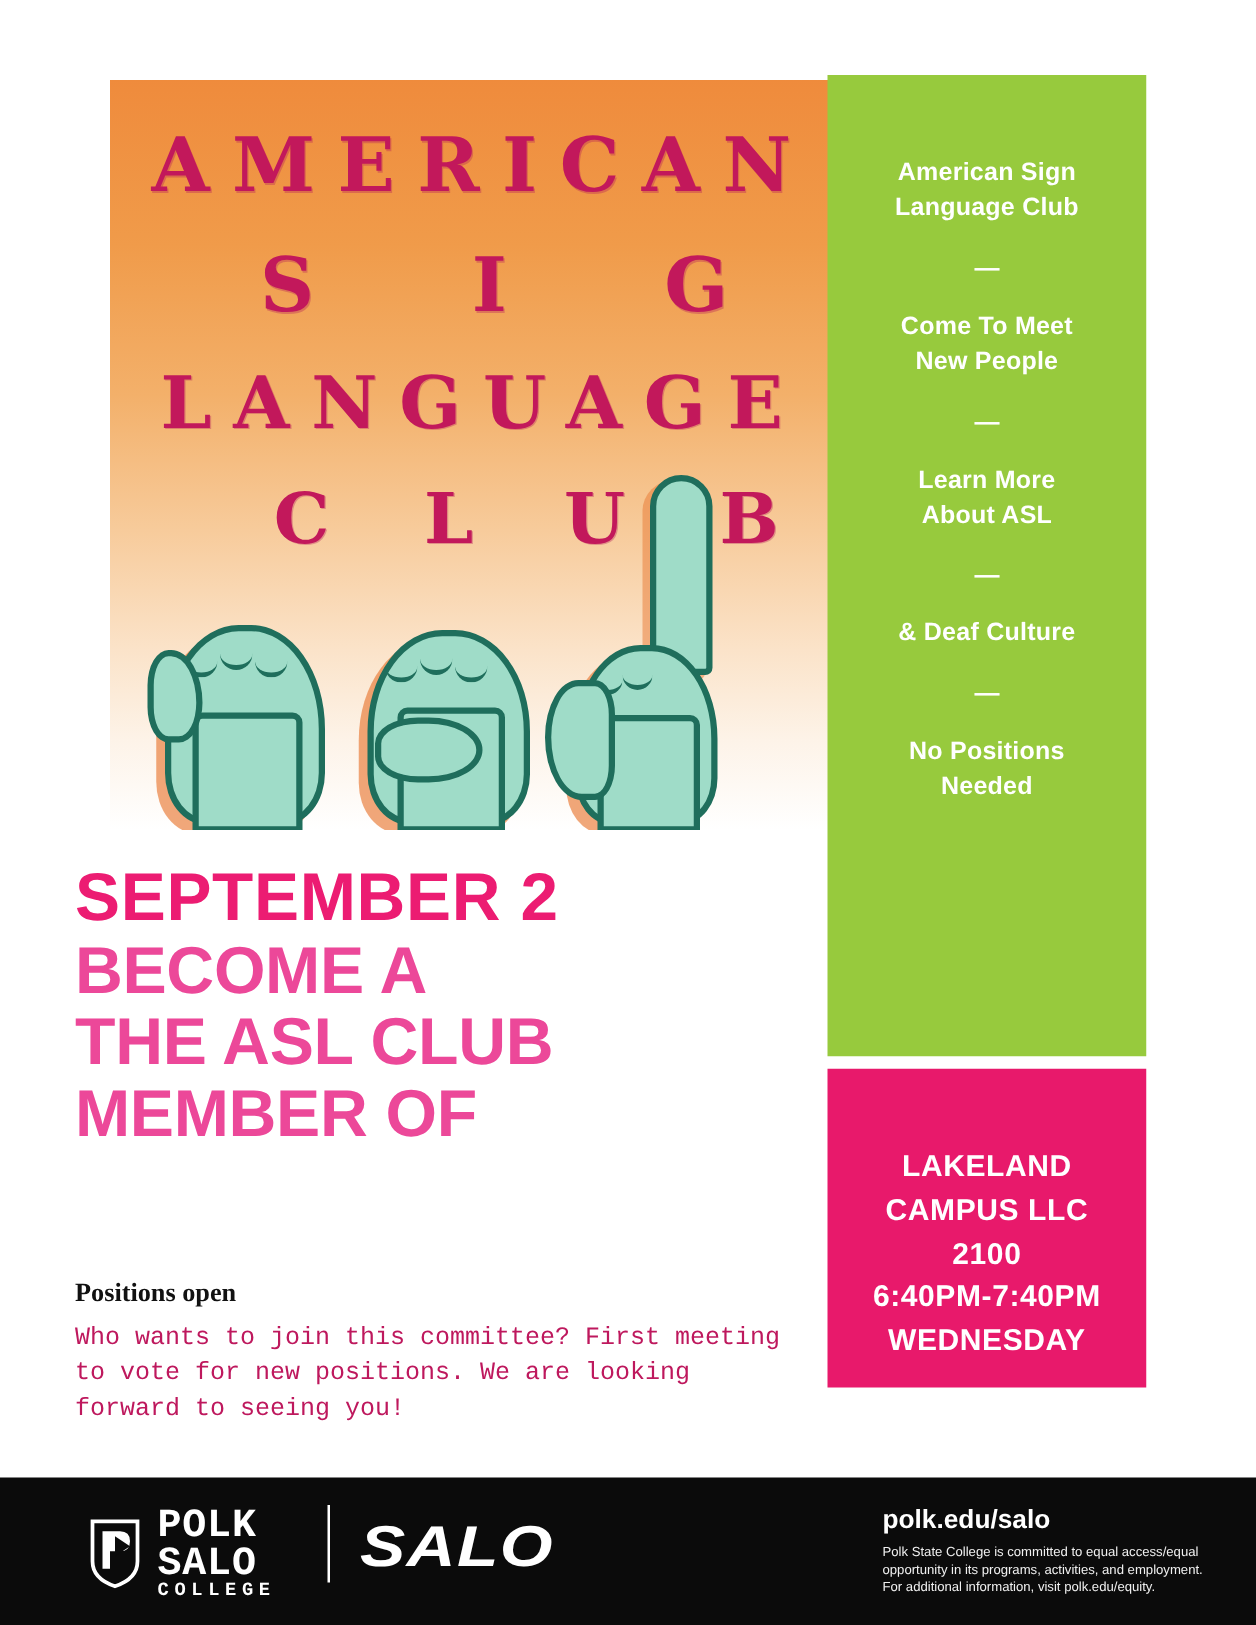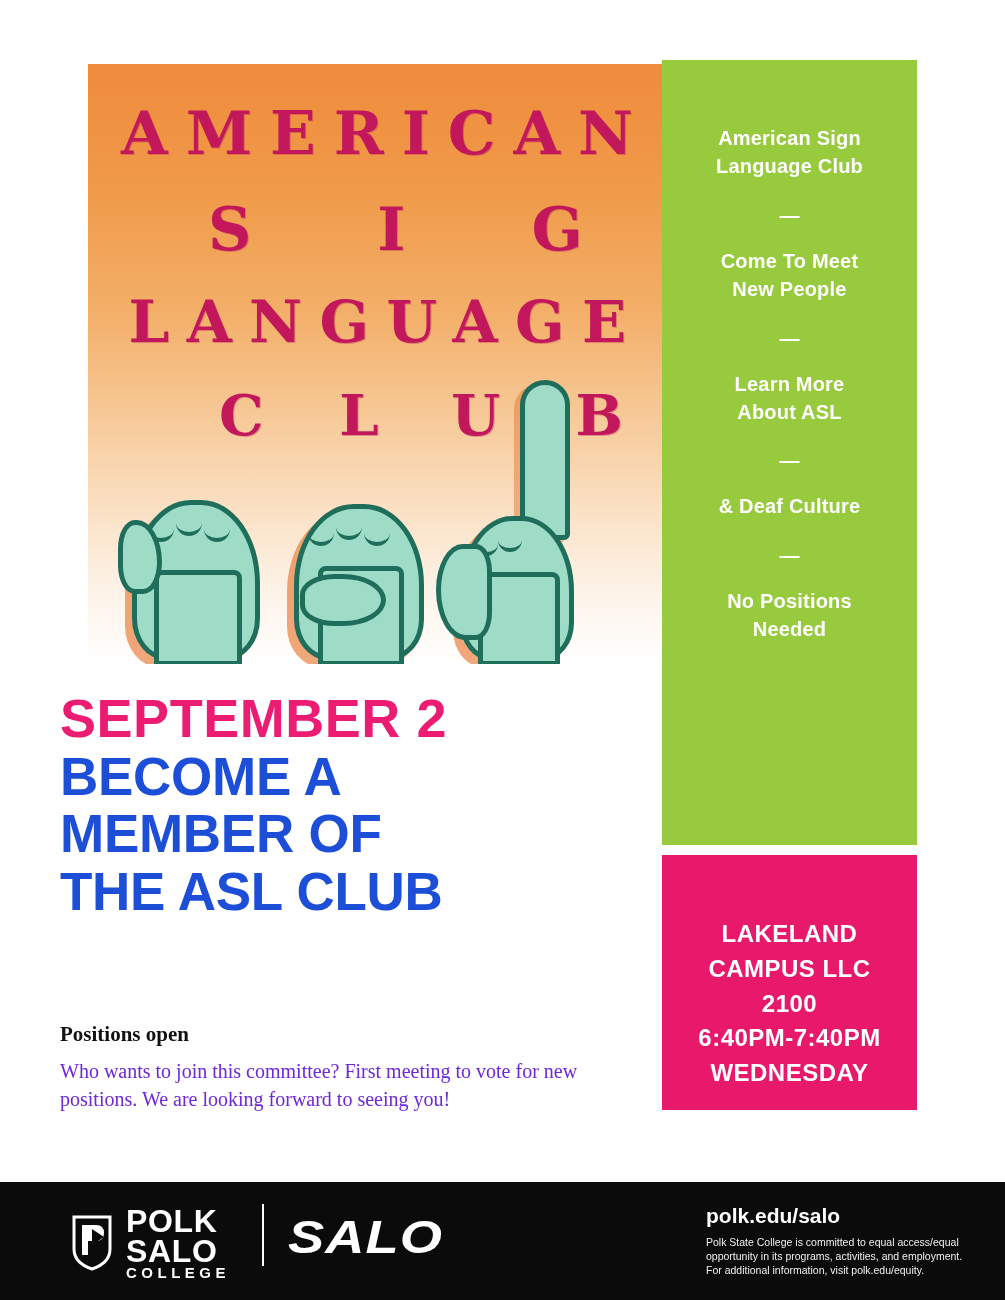--- a/index.html
+++ b/index.html
@@ -112,44 +112,44 @@
     font-size: 54px;
     font-weight: 700;
     color: #ec1c72;
     letter-spacing: 0.01em;
     line-height: 1.04;
     margin: 0 0 2px 0;
   }
   .hl-main {
     font-size: 53px;
     font-weight: 700;
-    color: #1d4ed8;
+    color: #ec4899;
     line-height: 1.08;
     margin: 0;
     letter-spacing: -0.005em;
   }
   .sub-head {
     position: absolute;
     left: 60px;
     top: 1022px;
     width: 580px;
     font-family: "Liberation Serif", serif;
     font-size: 21px;
     font-weight: 700;
     color: #111111;
   }
   .sub-body {
     position: absolute;
     left: 60px;
     top: 1057px;
     width: 580px;
-    font-family: Liberation Serif, serif;
+    font-family: Liberation Mono, monospace;
     font-size: 20px;
     line-height: 1.42;
-    color: #6d28d9;
+    color: #be185d;
   }
 
   
   .green-panel {
     position: absolute;
     left: 662px;
     top: 60px;
     width: 255px;
     height: 785px;
     background: #97ca3d;
@@ -209,21 +209,21 @@
     display: flex;
     align-items: center;
     gap: 12px;
   }
   .polk-mark {
     width: 44px;
     height: 56px;
     position: relative;
   }
   .polk-words {
-    font-family: Liberation Sans, sans-serif;
+    font-family: Liberation Mono, monospace;
     font-weight: 700;
     line-height: 0.94;
     letter-spacing: 0.04em;
   }
   .polk-words .w1 { font-size: 32px; }
   .polk-words .w2 { font-size: 32px; }
   .polk-words .w3 { font-size: 15px; letter-spacing: 0.30em; }
   .divider {
     position: absolute;
     left: 262px;
@@ -299,22 +299,22 @@
         <div class="knuck" style="left:38px; bottom:104px; width:24px; height:20px;"></div>
         <div class="knuck" style="left:62px; bottom:108px; width:24px; height:20px;"></div>
         <div class="thumb" style="left:0px; bottom:20px; width:46px; height:86px; border-radius:50% 30% 30% 55%;"></div>
       </div>
     </div>
   </div>
 
   <div class="headline">
     <div class="hl-date">SEPTEMBER 2</div>
     <div class="hl-main">BECOME A</div>
+    <div class="hl-main">THE ASL CLUB</div>
     <div class="hl-main">MEMBER OF</div>
-    <div class="hl-main">THE ASL CLUB</div>
   </div>
 
   <div class="sub-head">Positions open</div>
   <div class="sub-body">Who wants to join this committee? First meeting to vote for new positions. We are looking forward to seeing you!</div>
 
   <div class="green-panel">
     <div class="line">
       <div>American Sign</div>
       <div>Language Club</div>
     </div>

